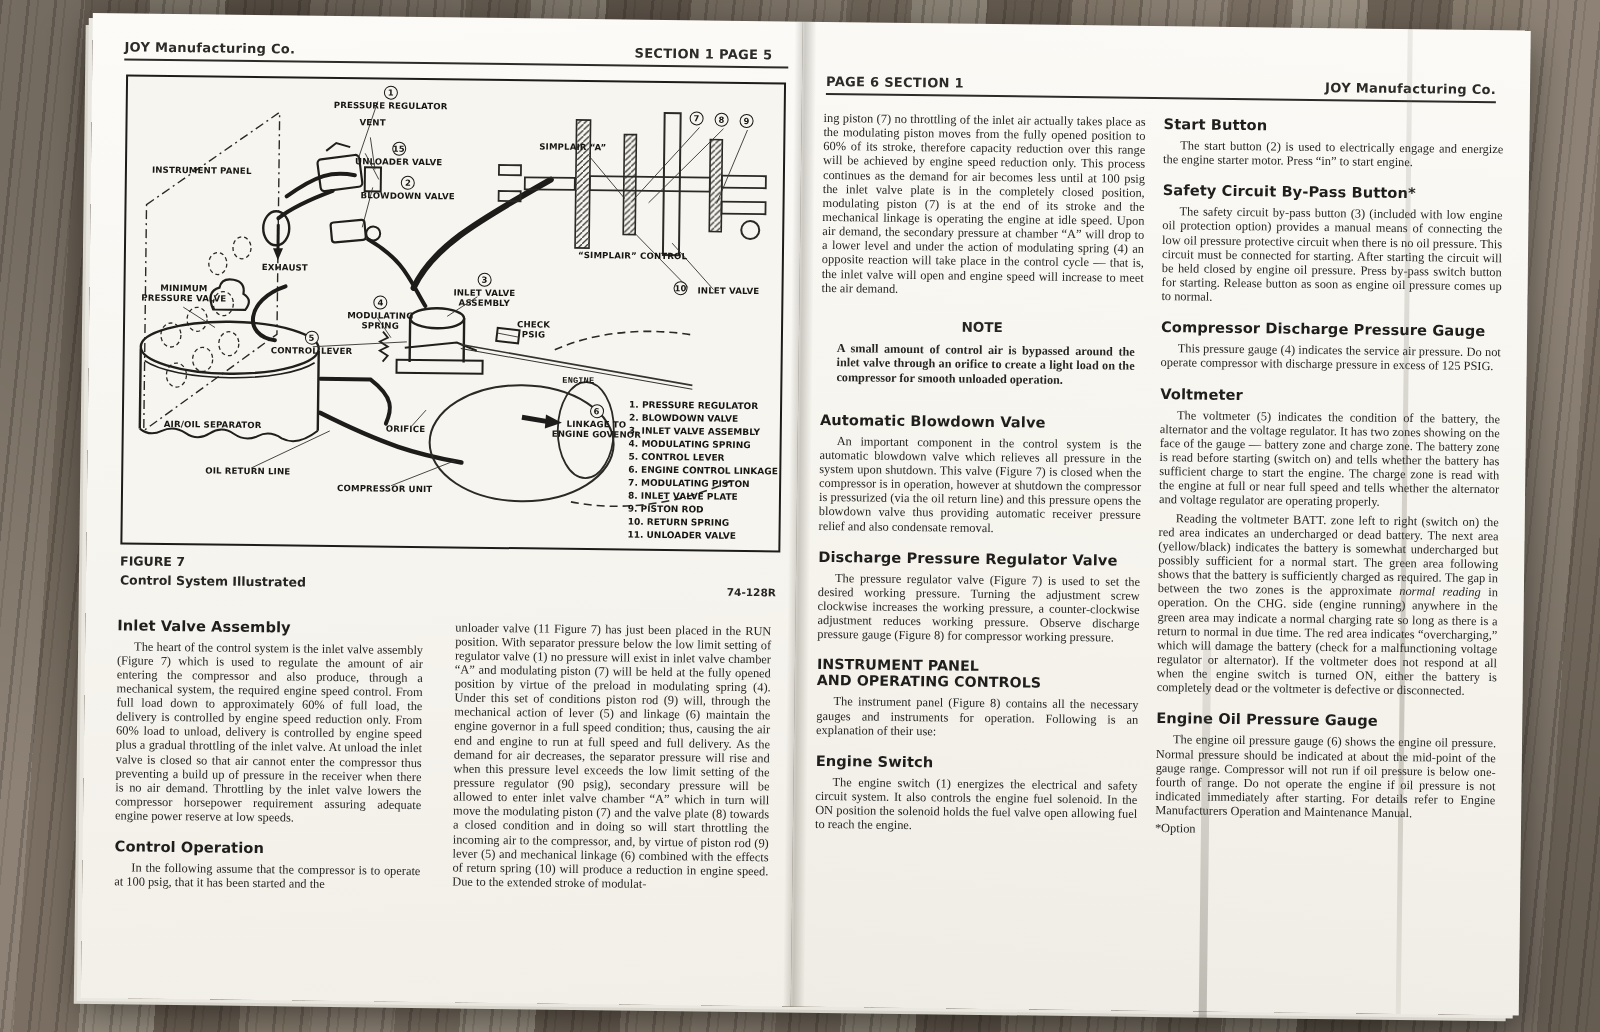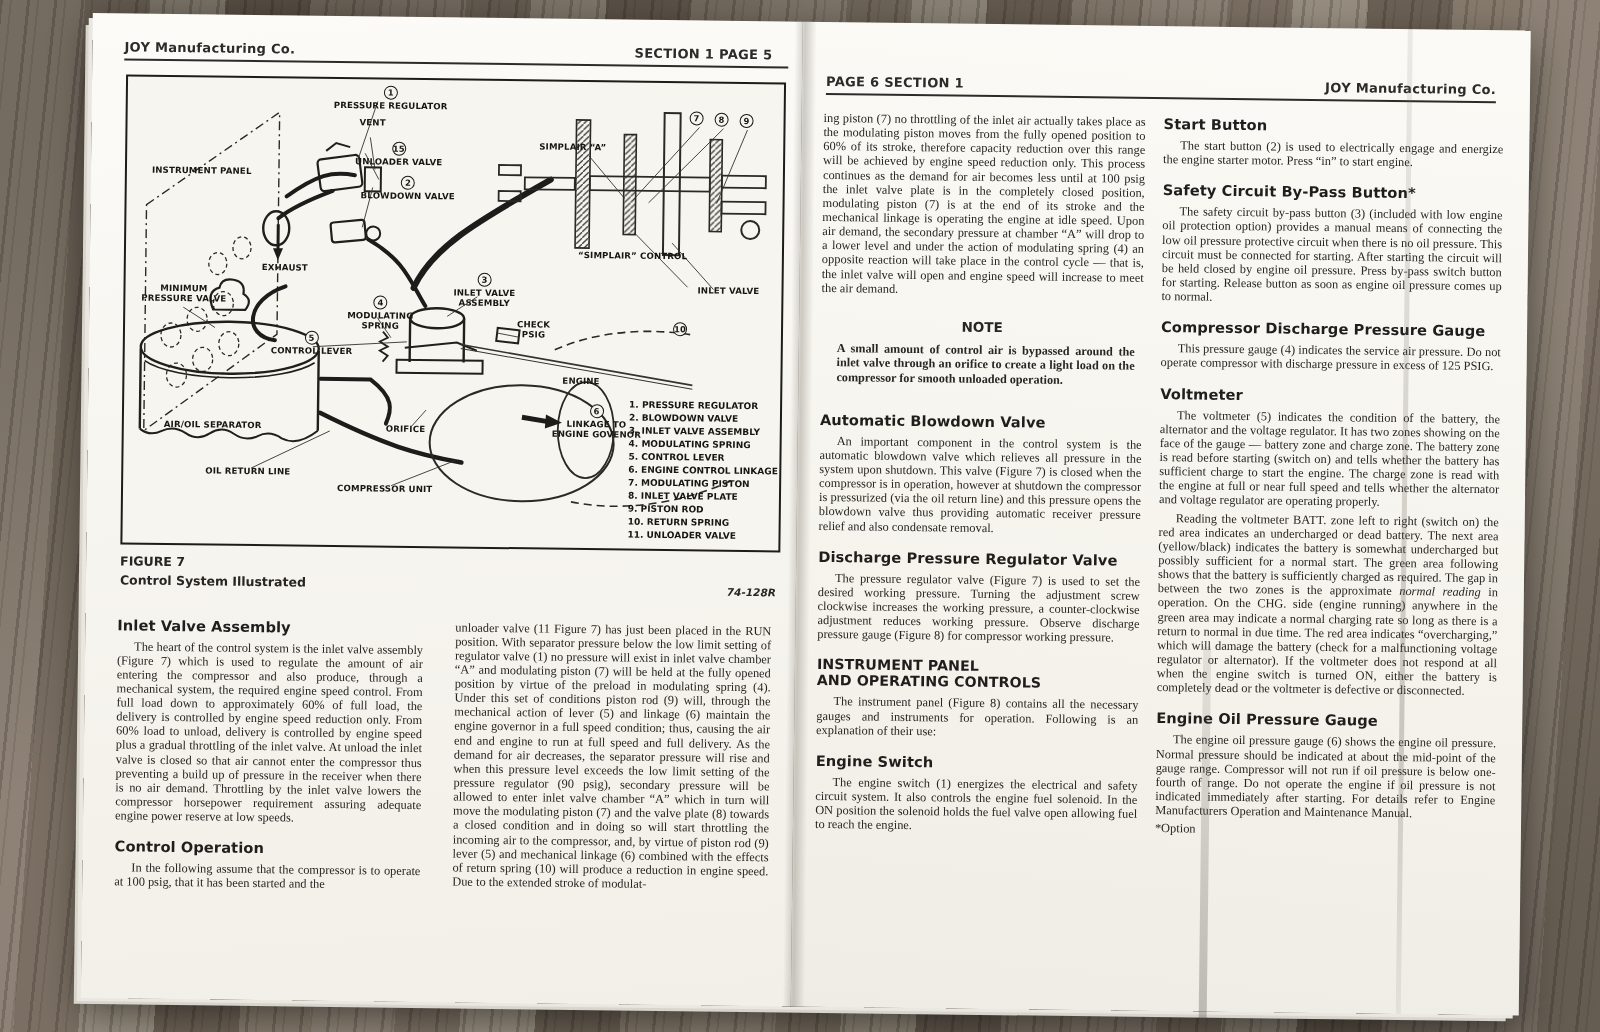--- a/index.html
+++ b/index.html
@@ -63,21 +63,21 @@
     background:#f7f5ef;
   }
   .cnum.blk { display:block; margin:0 auto 1px auto; }
   .legend { position:absolute; left:505px; top:316px; font-family:"DejaVu Sans", sans-serif;
     font-weight:bold; font-size:9px; line-height:1.45; color:#171613; }
   .caption-row {
     display:flex; justify-content:space-between; align-items:flex-end;
     padding:8px 20px 0 34px; font-family:"DejaVu Sans", sans-serif; font-weight:bold;
   }
   .cap-left { font-size:12.5px; line-height:1.5; }
-  .cap-num { font-size:10.5px;font-style:italic; }
+  .cap-num { font-size:10.5px; }
 
   
   .cols { display:flex; }
   .page-left  .cols { padding:26px 24px 0 32px; gap:32px; }
   .page-right .cols { padding:16px 26px 0 22px; gap:18px; }
   .col { flex:1; }
   .page-left  .col1 { max-width:306px; } .page-left .col2 { max-width:322px; }
   .page-right .col1 { max-width:322px; } .page-right .col2 { max-width:346px; }
   h3.sec {
     font-family:"DejaVu Sans", sans-serif; font-size:14.6px; font-weight:bold;
@@ -225,30 +225,30 @@
 SPRING</span></div>
       <div class="fig-label ctr" style="left:328px;top:192px;"><span class="cnum blk">3</span><span>INLET VALVE
 ASSEMBLY</span></div>
       <div class="fig-label ctr" style="left:392px;top:238px;"><span>CHECK
 PSIG</span></div>
       <div class="fig-label ctr" style="left:146px;top:252px;"><span class="cnum blk">5</span><span>CONTROL LEVER</span></div>
       <div class="fig-label" style="left:40px;top:342px;"><span>AIR/OIL SEPARATOR</span></div>
       <div class="fig-label" style="left:82px;top:388px;"><span>OIL RETURN LINE</span></div>
       <div class="fig-label" style="left:262px;top:344px;"><span>ORIFICE</span></div>
       <div class="fig-label" style="left:214px;top:404px;"><span>COMPRESSOR UNIT</span></div>
-      <div class="fig-label" style="left:438px;top:294px;"><span>ENGINE</span></div>
+      <div class="fig-label" style="left:438px;top:294px;font-family:Liberation Mono, monospace;"><span>ENGINE</span></div>
       <div class="fig-label ctr" style="left:428px;top:322px;"><span class="cnum blk">6</span><span>LINKAGE TO
 ENGINE GOVENOR</span></div>
       <div class="fig-label" style="left:412px;top:60px;"><span>SIMPLAIR “A”</span></div>
       <div class="fig-label" style="left:452px;top:168px;"><span>“SIMPLAIR” CONTROL</span></div>
       <div class="fig-label" style="left:572px;top:202px;"><span>INLET VALVE</span></div>
       <div class="fig-label" style="left:562px;top:28px;"><span class="cnum">7</span></div>
       <div class="fig-label" style="left:587px;top:29px;"><span class="cnum">8</span></div>
       <div class="fig-label" style="left:612px;top:30px;"><span class="cnum">9</span></div>
-      <div class="fig-label" style="left:548px;top:198px;margin-top:41px;"><span class="cnum">10</span></div>
+      <div class="fig-label" style="left:548px;top:198px;"><span class="cnum">10</span></div>
 
       <div class="legend">
         <div>1.  PRESSURE REGULATOR</div>
         <div>2.  BLOWDOWN VALVE</div>
         <div>3.  INLET VALVE ASSEMBLY</div>
         <div>4.  MODULATING SPRING</div>
         <div>5.  CONTROL LEVER</div>
         <div>6.  ENGINE CONTROL LINKAGE</div>
         <div>7.  MODULATING PISTON</div>
         <div>8.  INLET VALVE PLATE</div>

